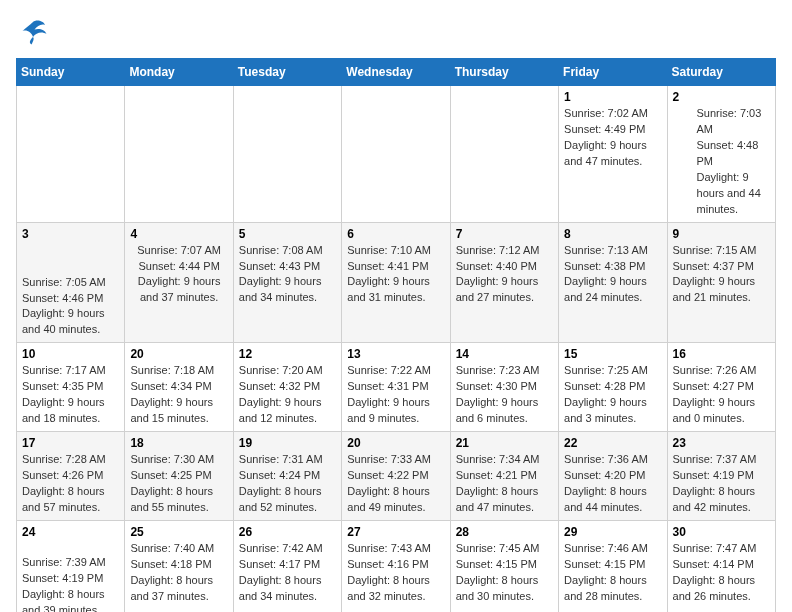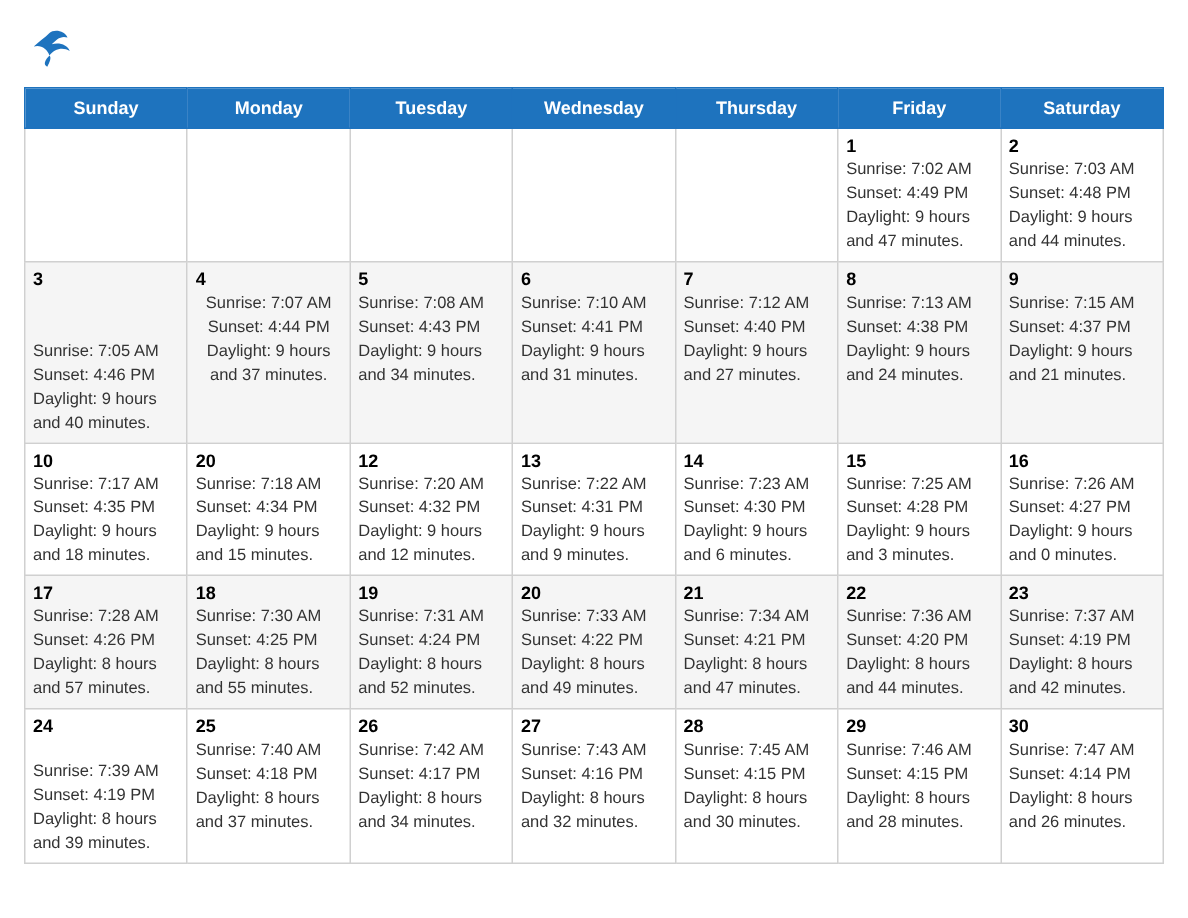--- a/index.html
+++ b/index.html
@@ -54,21 +54,21 @@
     }
     .calendar {
       width: 100%;
       border-collapse: collapse;
       font-size: 10.5px;
     }
     .calendar th {
       background: #1e73be;
       color: #fff;
       padding: 6px 4px;
-      text-align: center;
+      text-align: left;
       font-size: 12px;
       font-weight: bold;
       border: 1px solid #1e73be;
     }
     .calendar td {
       border: 1px solid #d0d0d0;
       vertical-align: top;
       padding: 4px 5px;
       width: calc(100% / 7);
       min-height: 80px;
@@ -137,21 +137,21 @@
           <td class="empty-cell"></td>
           <td class="empty-cell"></td>
           <td>
             <span class="day-num">1</span>
             <div class="day-info" style="white-space: pre-line;">Sunrise: 7:02 AM
 Sunset: 4:49 PM
 Daylight: 9 hours and 47 minutes.</div>
           </td>
           <td>
             <span class="day-num">2</span>
-            <div class="day-info" style="white-space: pre-line;">Sunrise: 7:03 AM
+            <div class="day-info" style="white-space: pre-line; margin-left: 24px;">Sunrise: 7:03 AM
 Sunset: 4:48 PM
 Daylight: 9 hours and 44 minutes.</div>
           </td>
         </tr>
         <tr>
           <td>
             <span class="day-num">3</span>
             <div class="day-info" style="white-space: pre-line; margin-top: 34px;">Sunrise: 7:05 AM
 Sunset: 4:46 PM
 Daylight: 9 hours and 40 minutes.</div>

